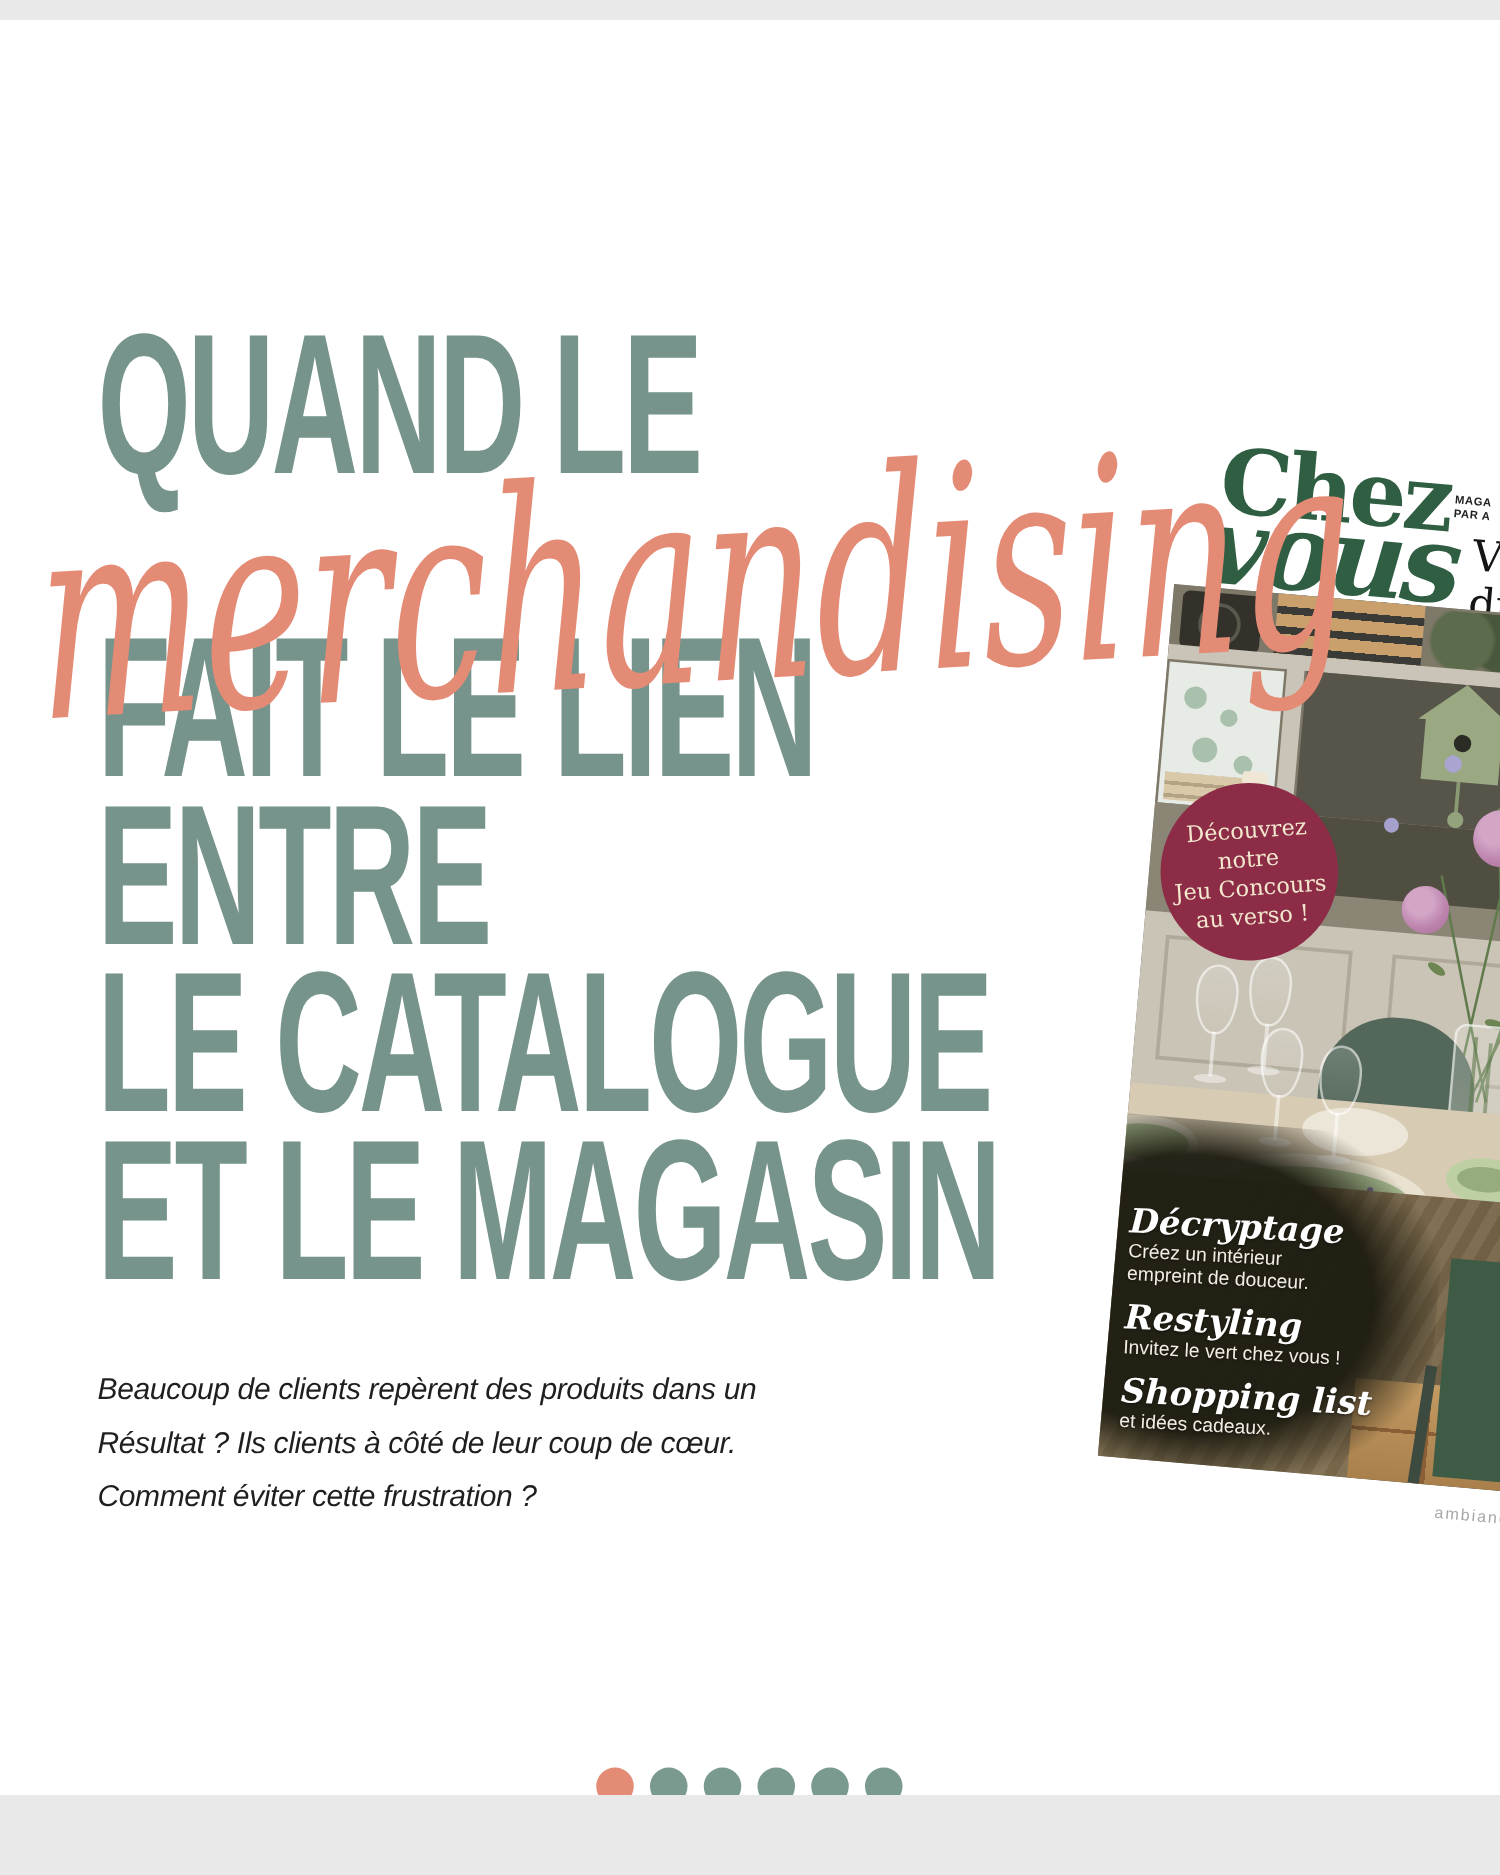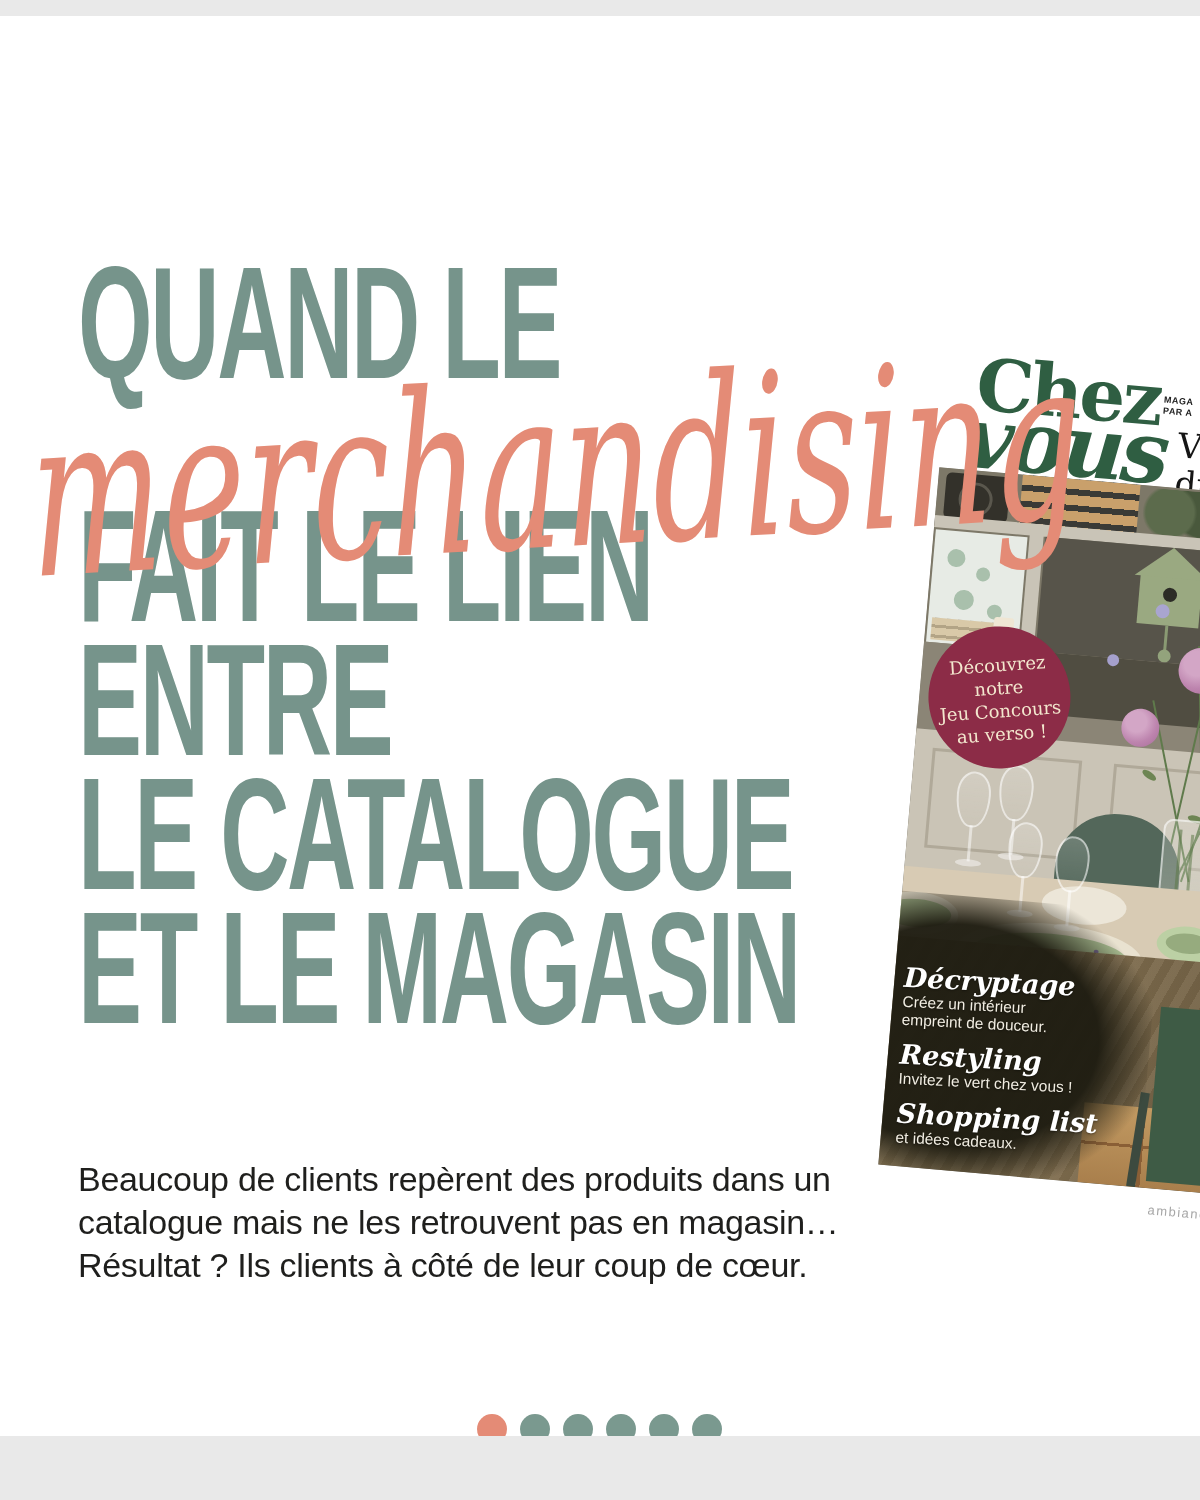--- a/index.html
+++ b/index.html
@@ -23,22 +23,22 @@
   .hl-top{top:240px;}
   .hl-rest{top:483px;}
   .script-word{
     position:absolute;left:28px;top:370px;z-index:5;
     font-family:"DejaVu Serif",serif;font-style:italic;font-weight:normal;
     font-size:225px;line-height:1;color:var(--accent);white-space:nowrap;
     transform:scaleX(0.62) rotate(-2deg);transform-origin:left top;
   }
   
   .body-copy{
-    position:absolute;left:78px;top:1142px;z-index:6;
-    font-size:34px;line-height:43px;letter-spacing:-0.3px;
+    position:absolute;left:78px;top:1074px;z-index:6;
+    font-style:italic;font-size:24px;line-height:43px;letter-spacing:-0.3px;
     color:var(--ink);white-space:nowrap;
   }
   
   .dots{position:absolute;left:477px;top:1398px;display:flex;gap:13px;z-index:6;}
   .dot{width:30px;height:30px;border-radius:50%;background:var(--dot-inactive);}
   .dot.active{background:var(--dot-active);}
   
   .magazine{
     position:absolute;left:930px;top:328px;width:410px;height:880px;
     transform:rotate(5deg);transform-origin:0 0;z-index:1;
@@ -261,22 +261,22 @@
       <div>notre</div>
       <div>Jeu Concours</div>
       <div>au verso !</div>
     </div>
 
     <div class="mag-url">ambianceetstyl</div>
   </div>
 
   <div class="body-copy">
     <div>Beaucoup de clients repèrent des produits dans un</div>
-    <div>catalogue mais ne les retrouvent pas en magasin…</div>
     <div>Résultat ? Ils clients à côté de leur coup de cœur.</div>
+    <div>Comment éviter cette frustration ?</div>
   </div>
 
   <div class="dots">
     <span class="dot active"></span>
     <span class="dot"></span>
     <span class="dot"></span>
     <span class="dot"></span>
     <span class="dot"></span>
     <span class="dot"></span>
   </div>

